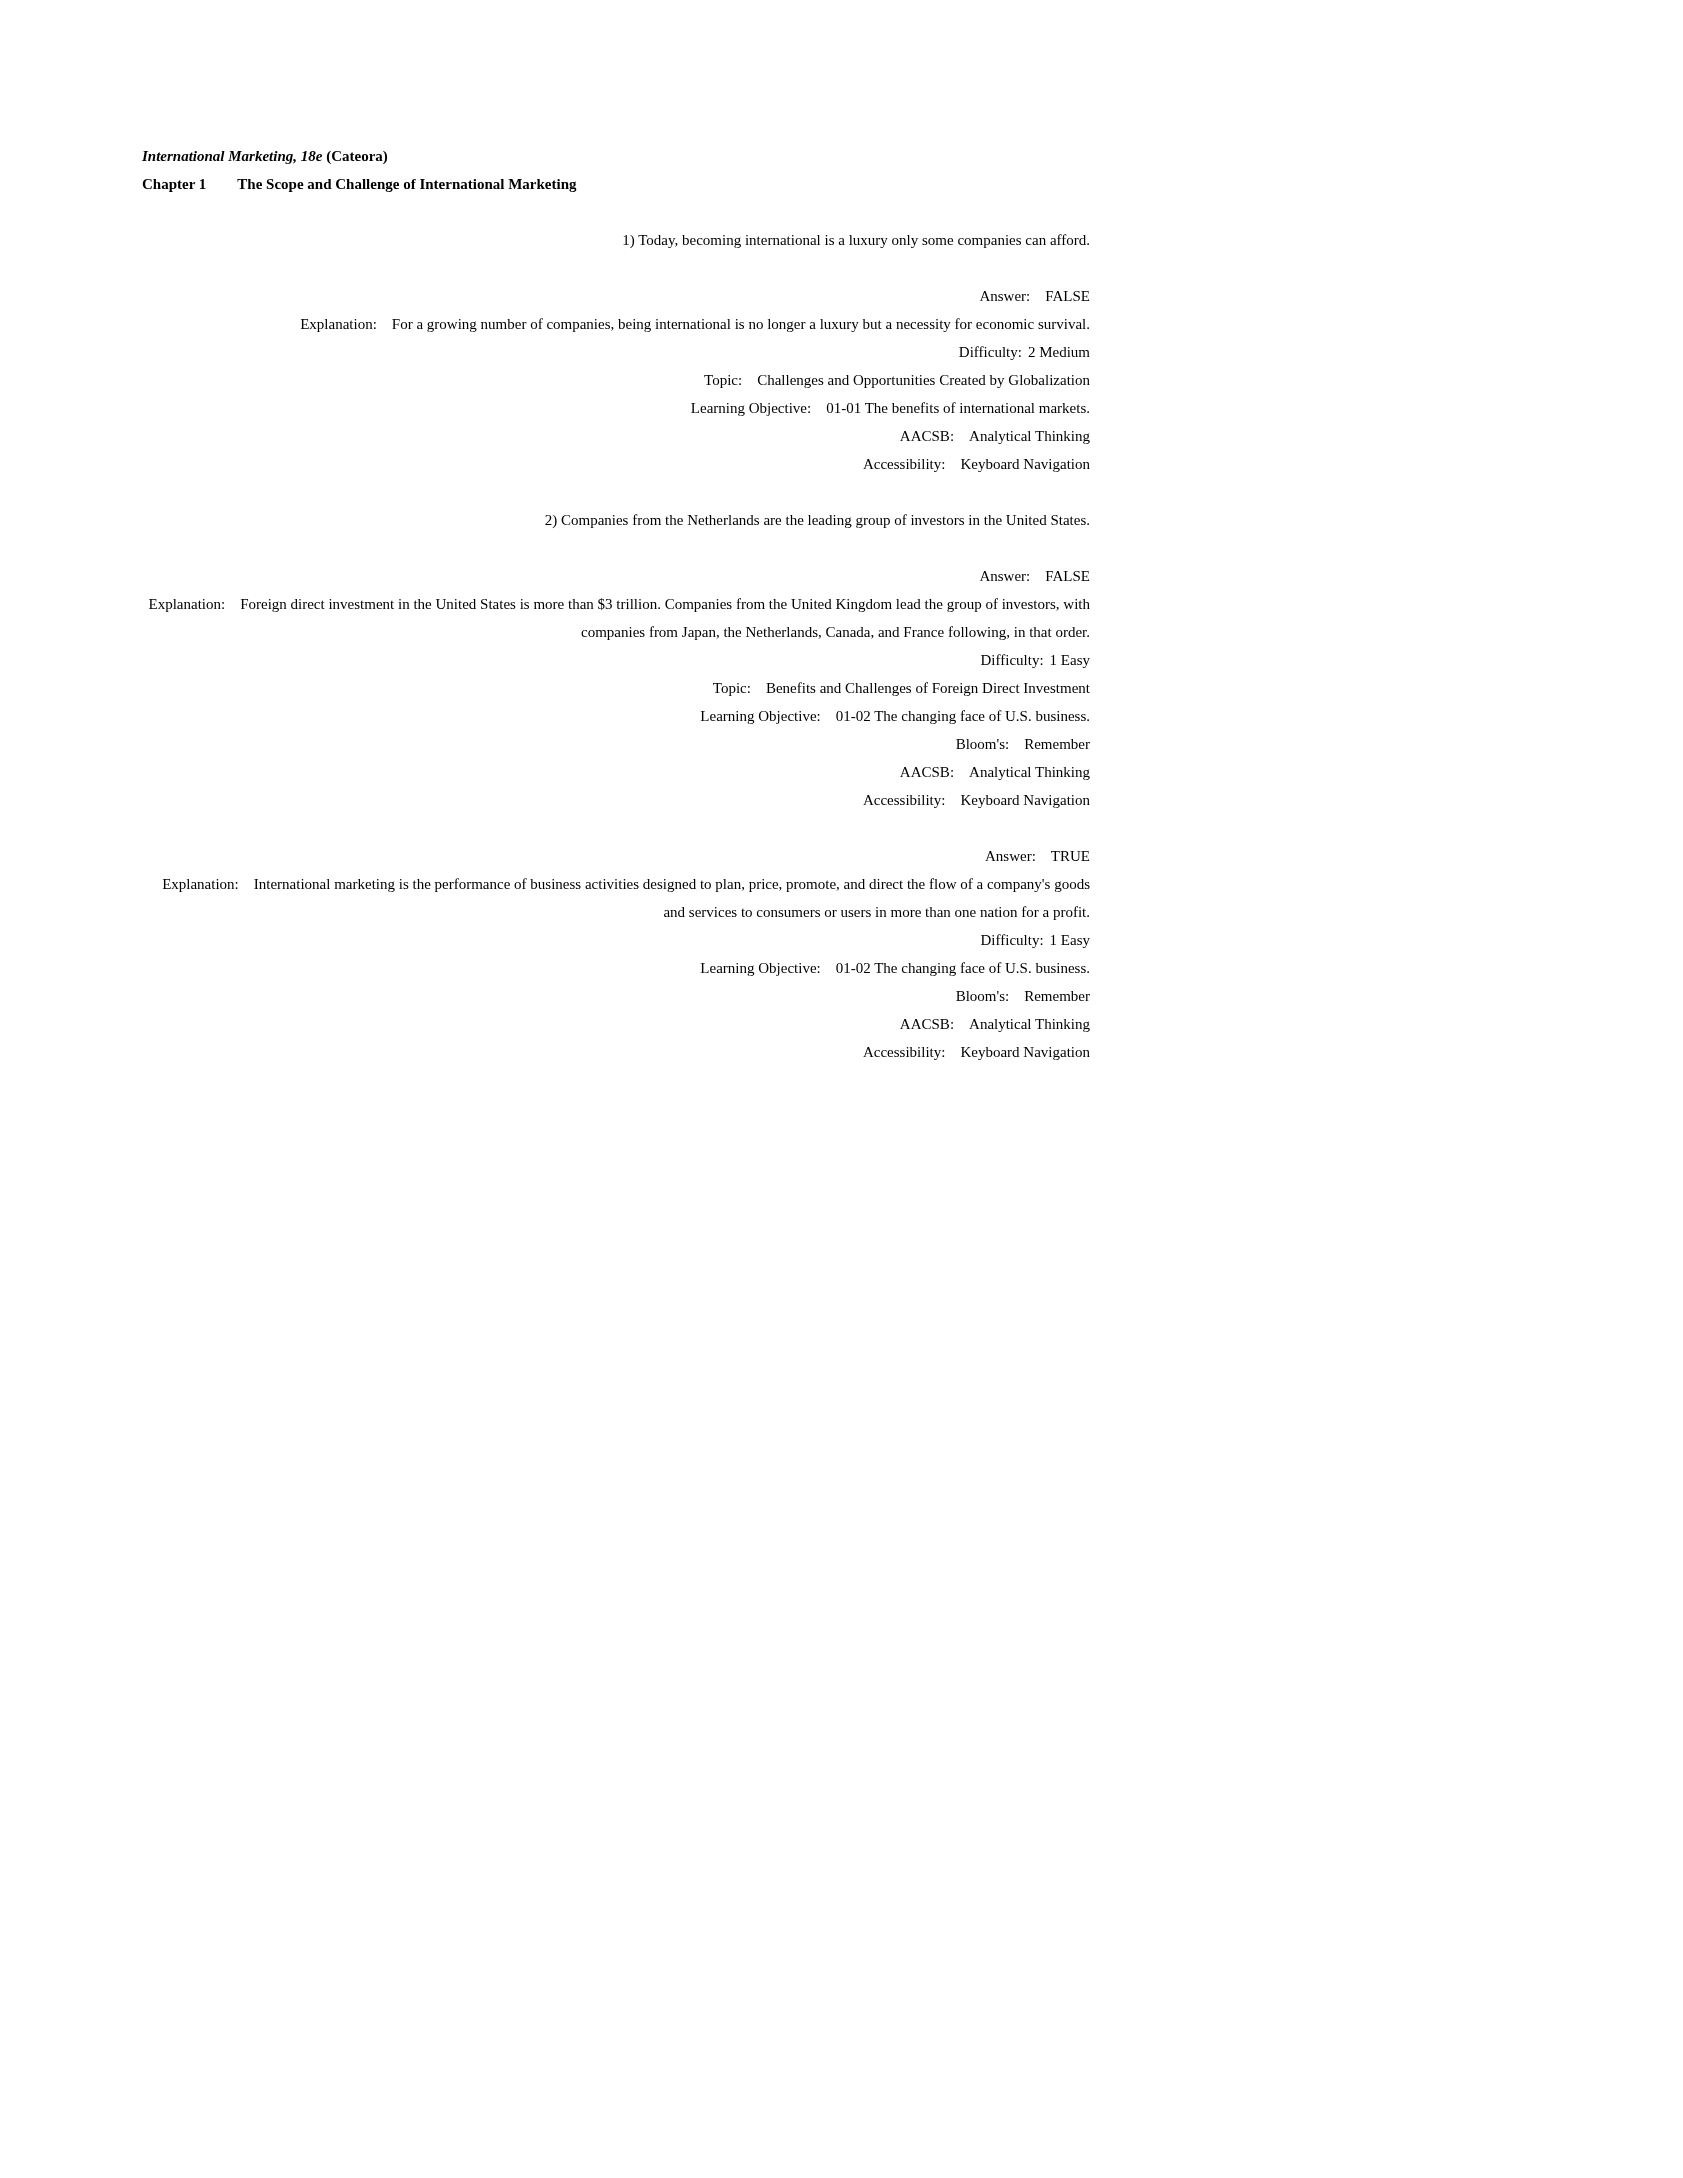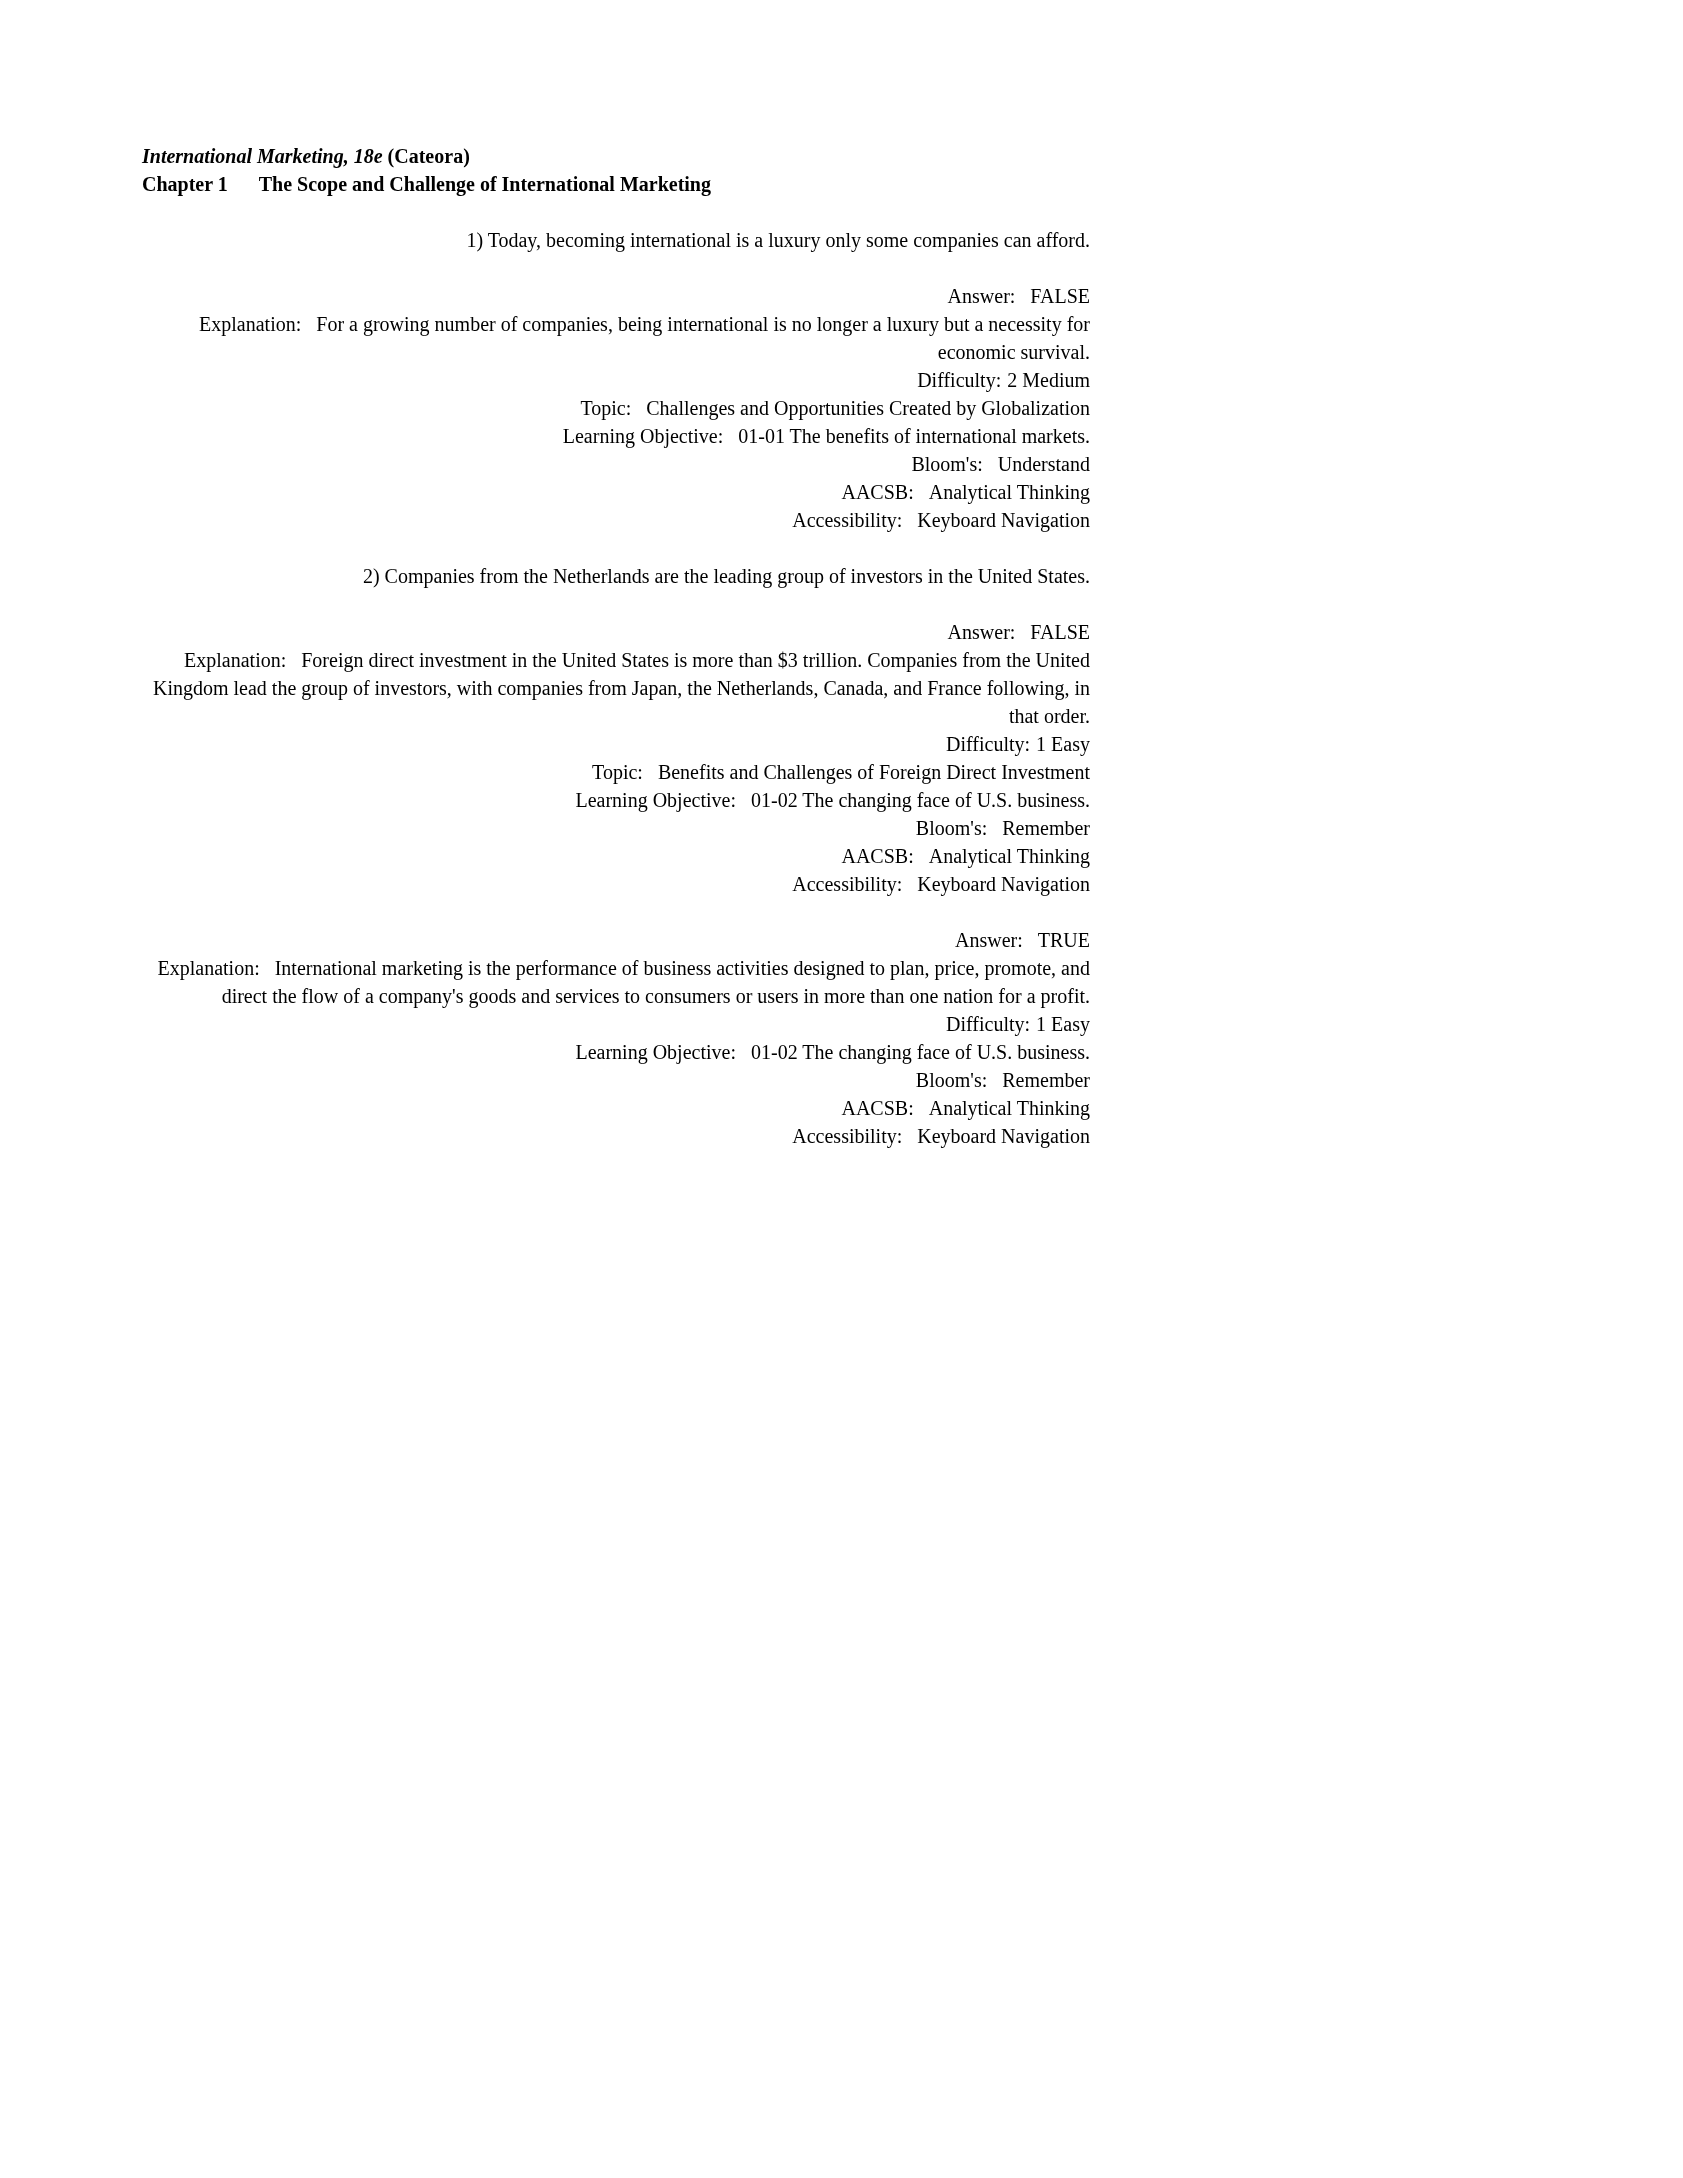--- a/index.html
+++ b/index.html
@@ -9,21 +9,21 @@
     height: 2178px;
     background: #ffffff;
     color: #000000;
     font-family: "Liberation Serif", serif;
   }
   .page {
     padding: 142px 0 0 142px;
   }
   .content {
     width: 948px;
-    font-size: 20px;
+    font-size: 15px;
     line-height: 28px;
   }
   .doc-header { margin: 0 0 28px 0; }
   .doc-header .line { margin: 0; }
   .bold { font-weight: bold; }
   .italic { font-style: italic; }
   .chapter-label { margin-right: 31px; }
   .para { margin: 0 0 28px 0; }
   .qblock { margin: 0 0 28px 0; text-align: right; }
   .line { margin: 0; }
@@ -55,23 +55,20 @@
         <span class="lbl">Explanation:</span><span>For a growing number of companies, being international is no longer a luxury but a necessity for economic survival.</span>
       </div>
       <div class="line">
         <span class="lbl-tight">Difficulty:</span><span>2 Medium</span>
       </div>
       <div class="line">
         <span class="lbl">Topic:</span><span>Challenges and Opportunities Created by Globalization</span>
       </div>
       <div class="line">
         <span class="lbl">Learning Objective:</span><span>01-01 The benefits of international markets.</span>
-      </div>
-      <div class="line">
-        <span class="lbl">Bloom's:</span><span>Understand</span>
       </div>
       <div class="line">
         <span class="lbl">AACSB:</span><span>Analytical Thinking</span>
       </div>
       <div class="line">
         <span class="lbl">Accessibility:</span><span>Keyboard Navigation</span>
       </div>
     </section>
 
     <section class="qblock">

